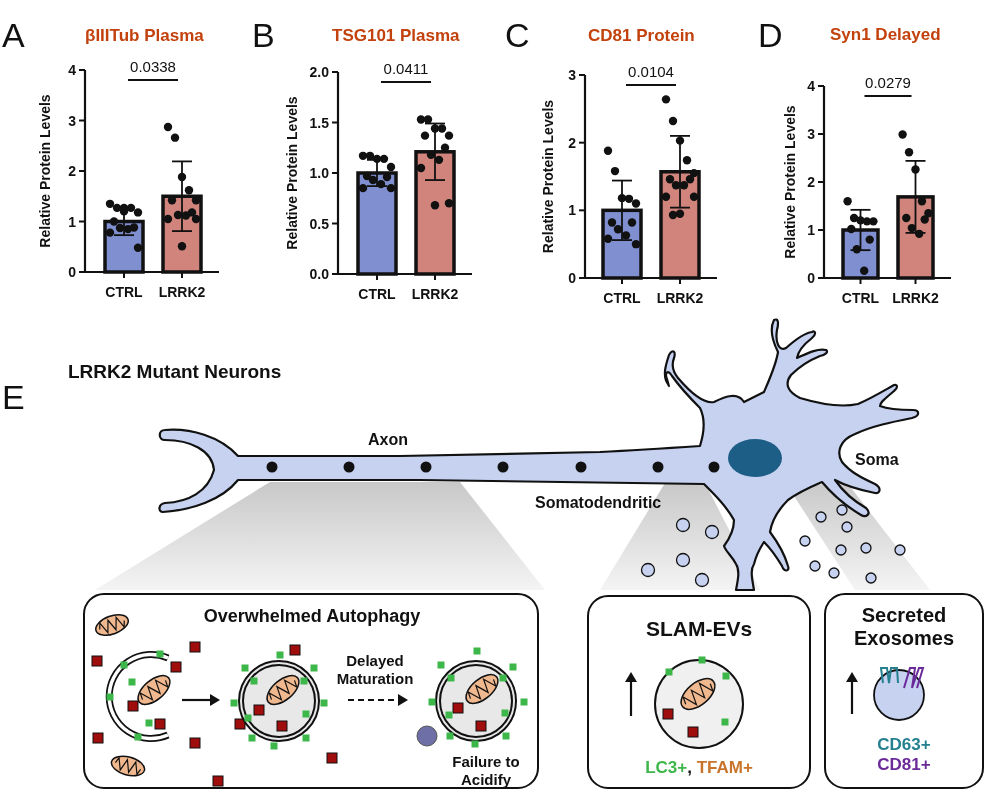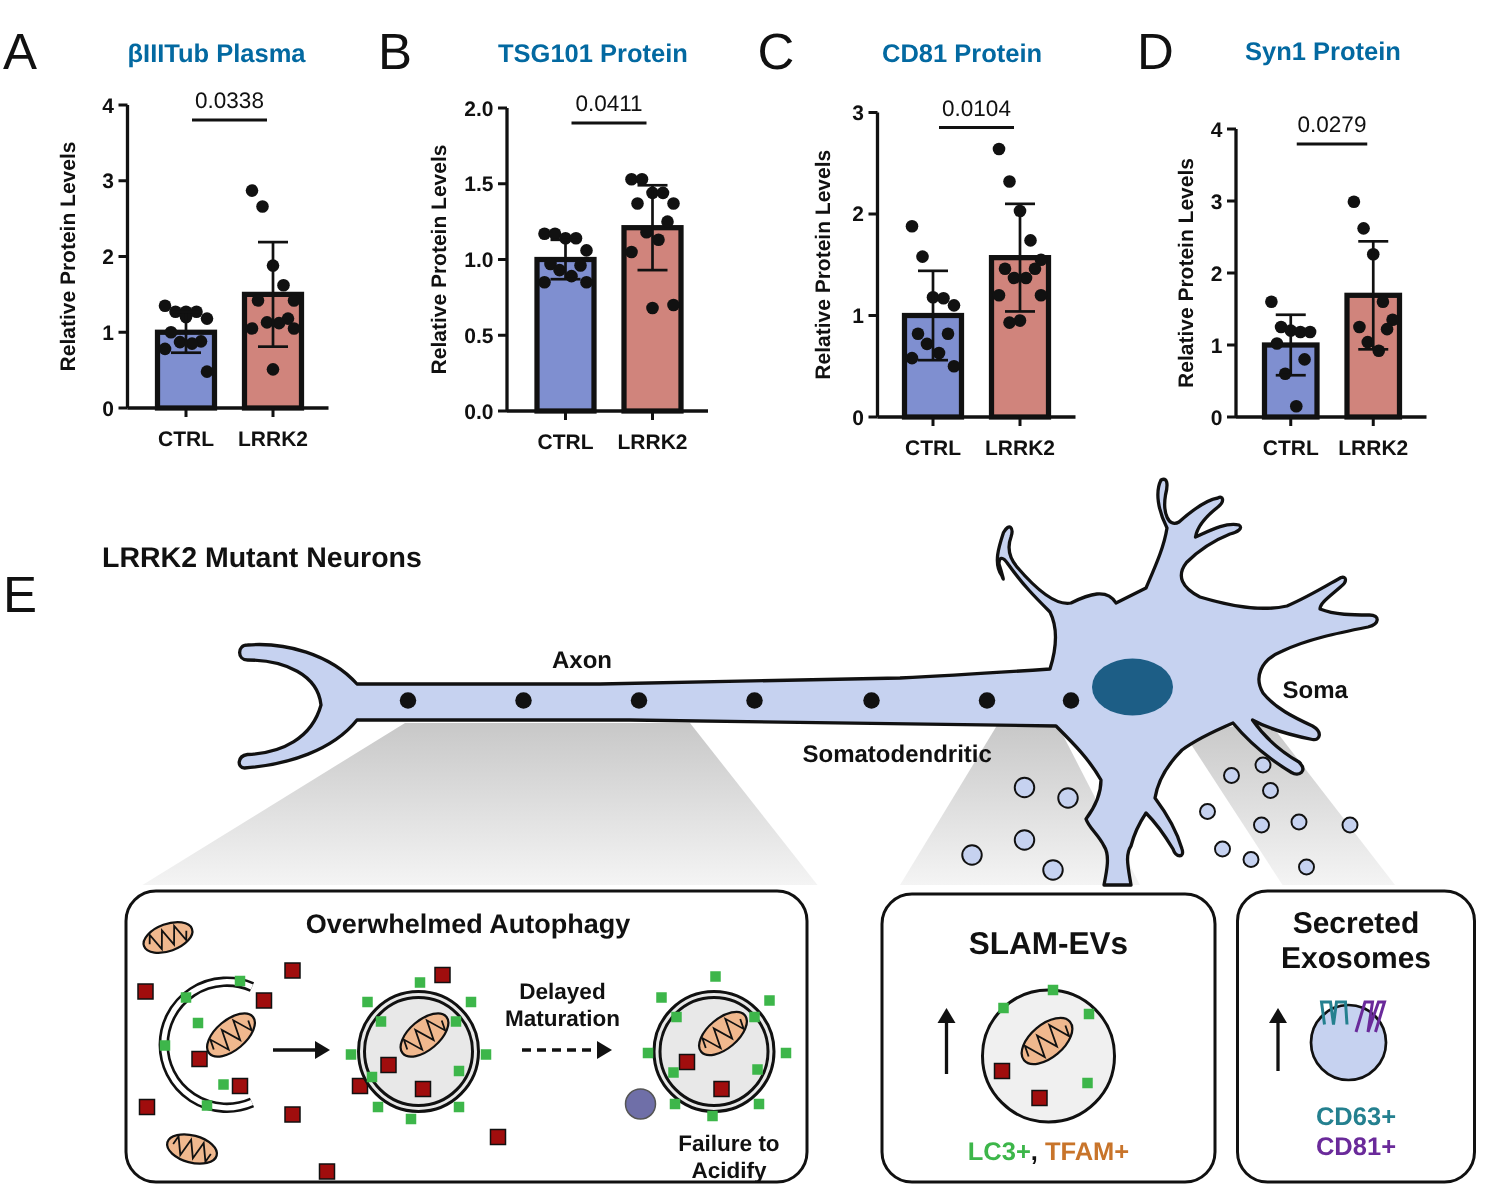--- a/index.html
+++ b/index.html
@@ -1,34 +1,34 @@
 <!DOCTYPE html>
 <html><head>
 <meta charset="utf-8">
 <style>
   html,body{margin:0;padding:0;background:#fff;}
   body{width:1000px;height:794px;position:relative;overflow:hidden;font-family:"Liberation Sans",sans-serif;}
   .panel-letter{position:absolute;font-family:"Liberation Sans",sans-serif;font-size:34px;color:#111;}
-  .chart-title{position:absolute;font-weight:bold;font-size:17px;color:#0369a1;text-align:center;white-space:nowrap;}
+  .chart-title{position:absolute;font-weight:bold;font-size:17px;color:#c2410c;text-align:center;white-space:nowrap;}
   svg{position:absolute;left:0;top:0;}
   .lbl{font-family:"Liberation Sans",sans-serif;}
 </style>
 </head>
 <body>
 
 <div class="panel-letter" style="left:2px;top:16px;">A</div>
 <div class="panel-letter" style="left:252px;top:16px;">B</div>
 <div class="panel-letter" style="left:505px;top:16px;">C</div>
 <div class="panel-letter" style="left:758px;top:16px;">D</div>
 <div class="panel-letter" style="left:2px;top:378px;">E</div>
 
 <div class="chart-title" style="left:85px;top:26px;">βIIITub Plasma</div>
-<div class="chart-title" style="left:332px;top:26px;">TSG101 Protein</div>
+<div class="chart-title" style="left:332px;top:26px;">TSG101 Plasma</div>
 <div class="chart-title" style="left:588px;top:26px;">CD81 Protein</div>
-<div class="chart-title" style="left:830px;top:25px;">Syn1 Protein</div>
+<div class="chart-title" style="left:830px;top:25px;">Syn1 Delayed</div>
 
 <svg id="charts" width="1000" height="310" viewBox="0 0 1000 310">
     <g>
       <text x="0" y="0" transform="translate(50,171) rotate(-90)" text-anchor="middle" font-size="14" font-weight="bold" fill="#111" class="lbl">Relative Protein Levels</text>
       <rect x="105" y="221.5" width="38" height="50.5" fill="#7f8fd0" stroke="#111" stroke-width="3.5"></rect>
       <rect x="163" y="196.25" width="38" height="75.75" fill="#d0847c" stroke="#111" stroke-width="3.5"></rect>
       <circle cx="110" cy="203.825" r="4.2" fill="#111"></circle>
       <circle cx="117" cy="207.865" r="4.2" fill="#111"></circle>
       <circle cx="124" cy="207.865" r="4.2" fill="#111"></circle>
       <circle cx="131" cy="207.865" r="4.2" fill="#111"></circle>

